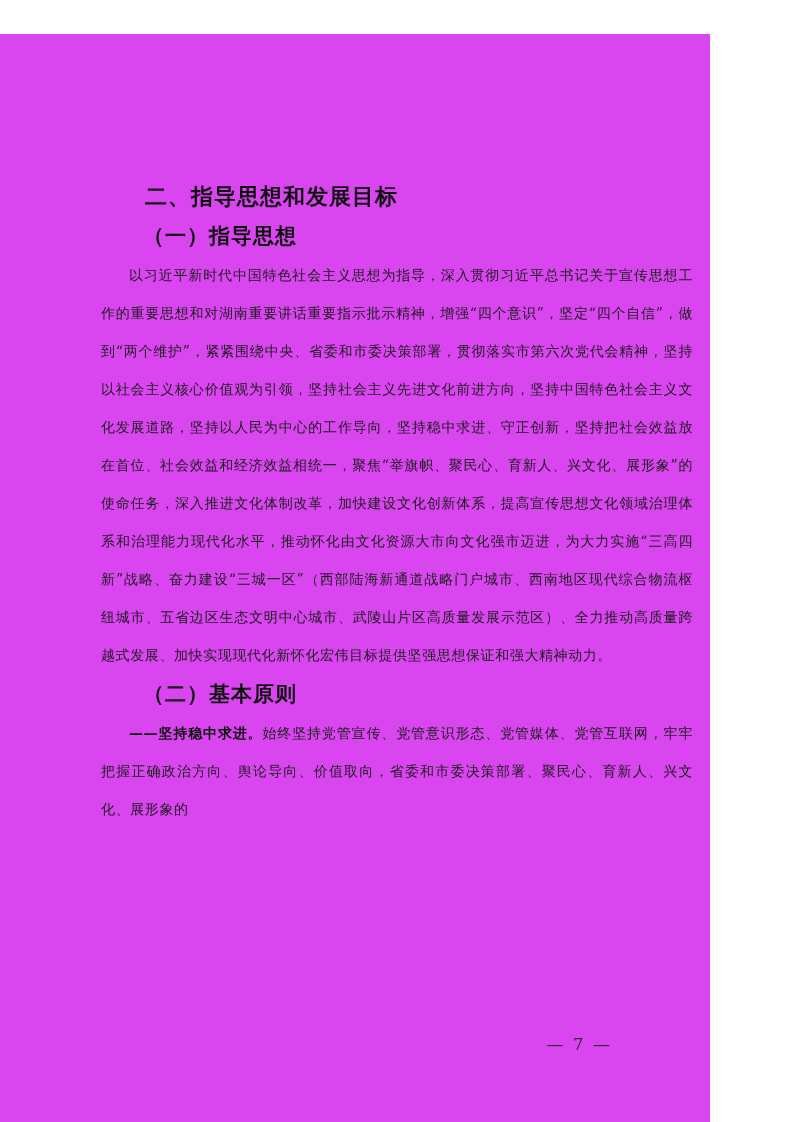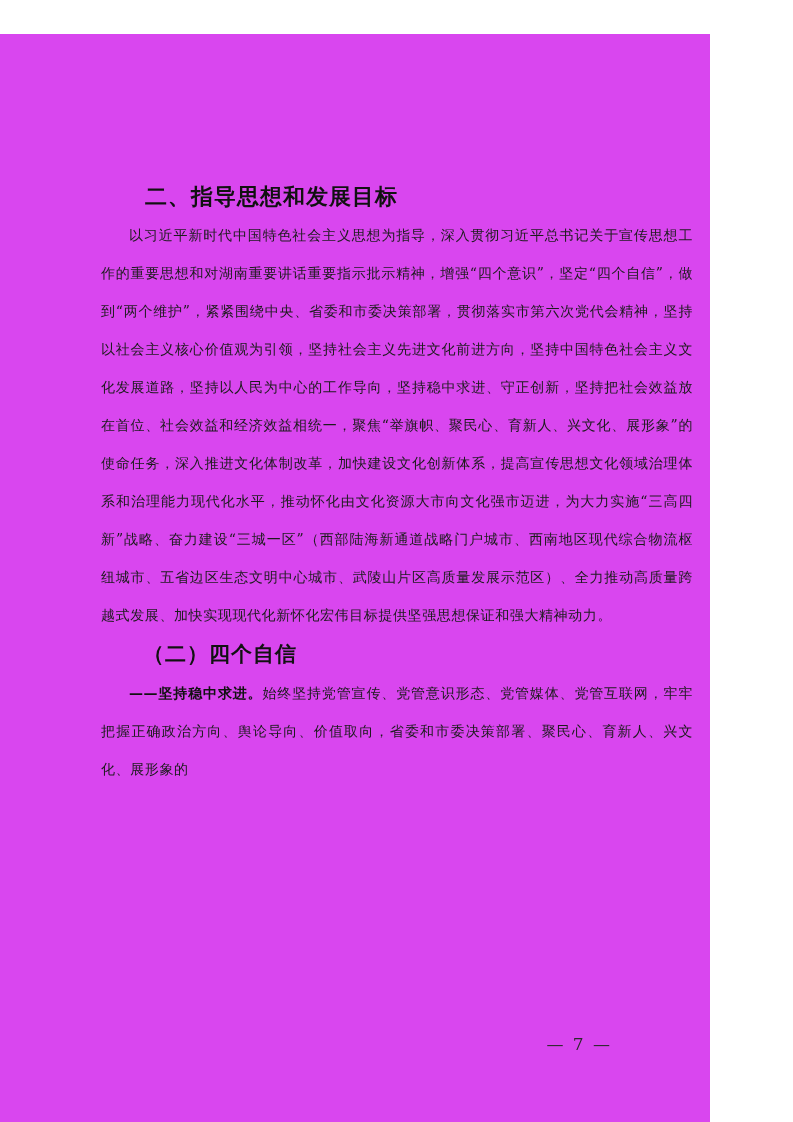--- a/index.html
+++ b/index.html
@@ -68,22 +68,23 @@
     font-family: "DejaVu Serif", "Liberation Serif", serif;
   }
 </style>
 </head>
 <body>
 
 <div class="page">
   <div class="content">
     <h1 class="h1">二、指导思想和发展目标</h1>
 
+    <h2 class="h2">（一）指导思想</h2>
 
     <p class="para">以习近平新时代中国特色社会主义思想为指导，深入贯彻习近平总书记关于宣传思想工作的重要思想和对湖南重要讲话重要指示批示精神，增强“四个意识”，坚定“四个自信”，做到“两个维护”，紧紧围绕中央、省委和市委决策部署，贯彻落实市第六次党代会精神，坚持以社会主义核心价值观为引领，坚持社会主义先进文化前进方向，坚持中国特色社会主义文化发展道路，坚持以人民为中心的工作导向，坚持稳中求进、守正创新，坚持把社会效益放在首位、社会效益和经济效益相统一，聚焦“举旗帜、聚民心、育新人、兴文化、展形象”的使命任务，深入推进文化体制改革，加快建设文化创新体系，提高宣传思想文化领域治理体系和治理能力现代化水平，推动怀化由文化资源大市向文化强市迈进，为大力实施“三高四新”战略、奋力建设“三城一区”（西部陆海新通道战略门户城市、西南地区现代综合物流枢纽城市、五省边区生态文明中心城市、武陵山片区高质量发展示范区）、全力推动高质量跨越式发展、加快实现现代化新怀化宏伟目标提供坚强思想保证和强大精神动力。</p>
 
-    <h2 class="h2">（二）四个自信</h2>
+    <h2 class="h2">（二）基本原则</h2>
 
     <p class="para"><span class="lead-bold">——坚持稳中求进。</span><span>始终坚持党管宣传、党管意识形态、党管媒体、党管互联网，牢牢把握正确政治方向、舆论导向、价值取向，省委和市委决策部署、聚民心、育新人、兴文化、展形象的</span></p>
   </div>
 
   <div class="page-number">— 7 —</div>
 </div>
 
 </body></html>

